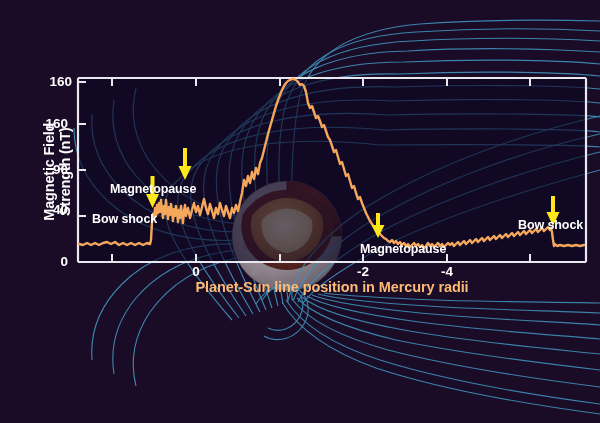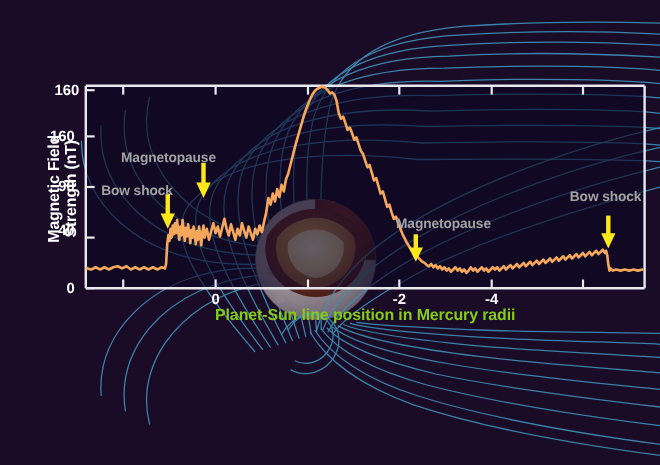--- a/index.html
+++ b/index.html
@@ -22,39 +22,39 @@
     font-weight:bold;
     text-align:center;
     line-height:1.08;
     letter-spacing:-0.2px;
   }
   .ylabel-pos{position:absolute;left:0px;top:78px;width:42px;height:188px;}
   .xtitle{
     position:absolute;
     left:78px;top:279px;width:508px;
     text-align:center;
-    color:#84cc16;
+    color:#fdba74;
     font-size:14.5px;
     font-weight:bold;
     letter-spacing:-0.1px;
   }
   .ytick{
     position:absolute;
     color:#ffffff;font-size:13.5px;font-weight:bold;
     text-align:right;width:40px;
   }
   .xtick{
     position:absolute;
     color:#ffffff;font-size:13.5px;font-weight:bold;
     text-align:center;width:40px;
   }
   .annot{
     position:absolute;
-    color:#a3a3a3;font-size:12.5px;font-weight:bold;
-    white-space:nowrap;letter-spacing:-0.1px;
+    color:#ffffff;font-size:12.5px;font-weight:bold;
+    white-space:nowrap;letter-spacing:-0.1px;margin-top:46px;
   }
 </style>
 </head>
 <body>
 
 <div id="stage">
 
   <svg class="layer" viewBox="0 0 600 423" preserveAspectRatio="none">
     <g fill="none" stroke="#3f8fb8" stroke-width="1.15" opacity="0.92">
 

